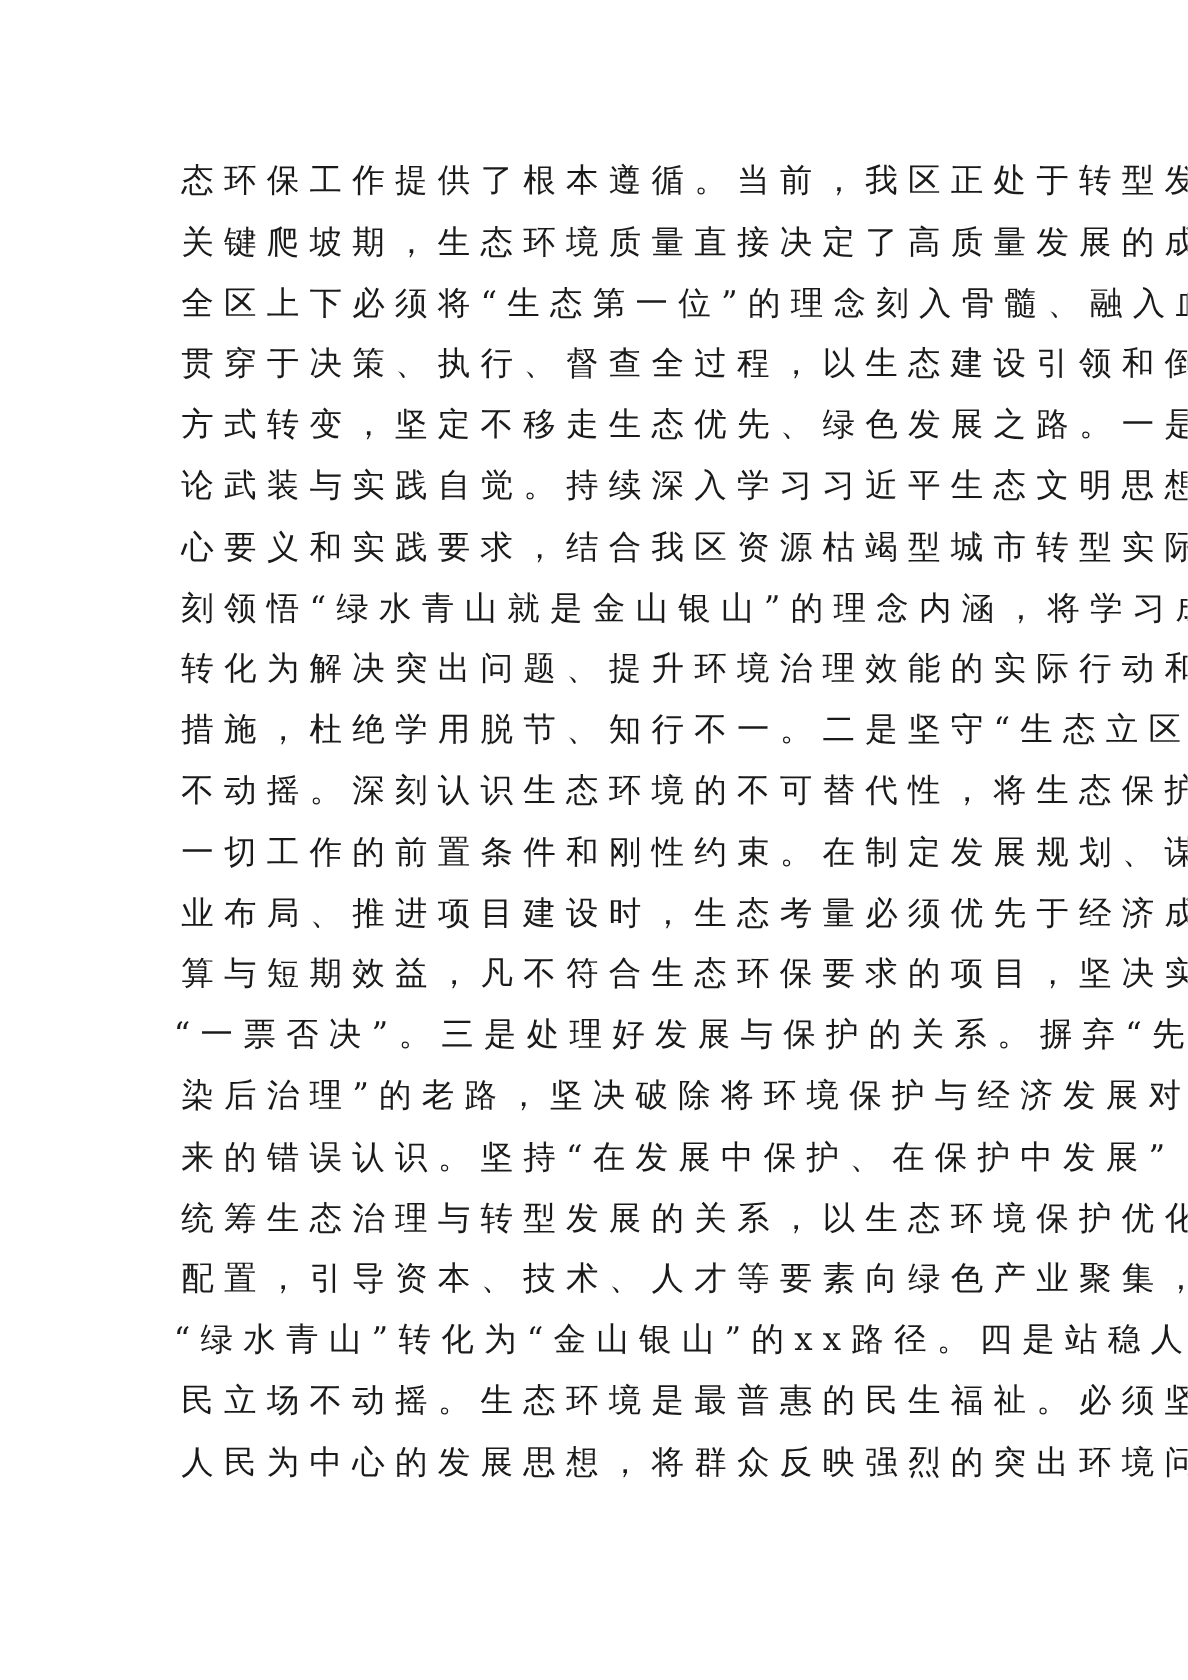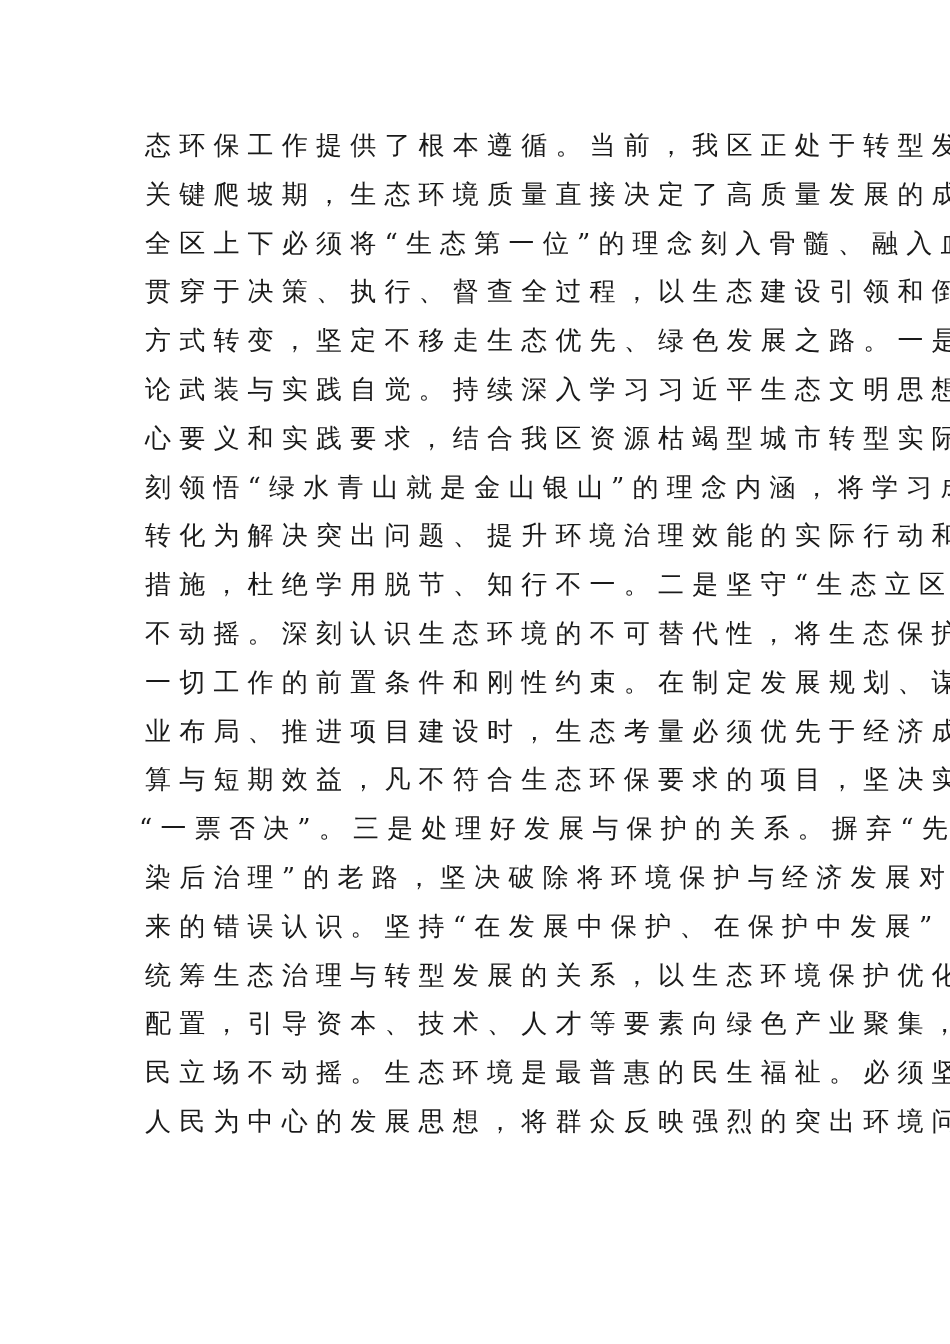--- a/index.html
+++ b/index.html
@@ -60,16 +60,17 @@
     <span class="line">措施，杜绝学用脱节、知行不一。二是坚守“生态立区”战略</span>
     <span class="line">不动摇。深刻认识生态环境的不可替代性，将生态保护作为</span>
     <span class="line">一切工作的前置条件和刚性约束。在制定发展规划、谋划产</span>
     <span class="line">业布局、推进项目建设时，生态考量必须优先于经济成本核</span>
     <span class="line">算与短期效益，凡不符合生态环保要求的项目，坚决实行</span>
     <span class="line indent-quote">“一票否决”。三是处理好发展与保护的关系。摒弃“先污</span>
     <span class="line">染后治理”的老路，坚决破除将环境保护与经济发展对立起</span>
     <span class="line">来的错误认识。坚持“在发展中保护、在保护中发展”，科学</span>
     <span class="line">统筹生态治理与转型发展的关系，以生态环境保护优化资源</span>
     <span class="line">配置，引导资本、技术、人才等要素向绿色产业聚集，探索</span>
+    <span class="line indent-quote">“绿水青山”转化为“金山银山”的xx路径。四是站稳人</span>
     <span class="line">民立场不动摇。生态环境是最普惠的民生福祉。必须坚持以</span>
     <span class="line">人民为中心的发展思想，将群众反映强烈的突出环境问题作</span>
   </div>
 </div>
 
 </body></html>

